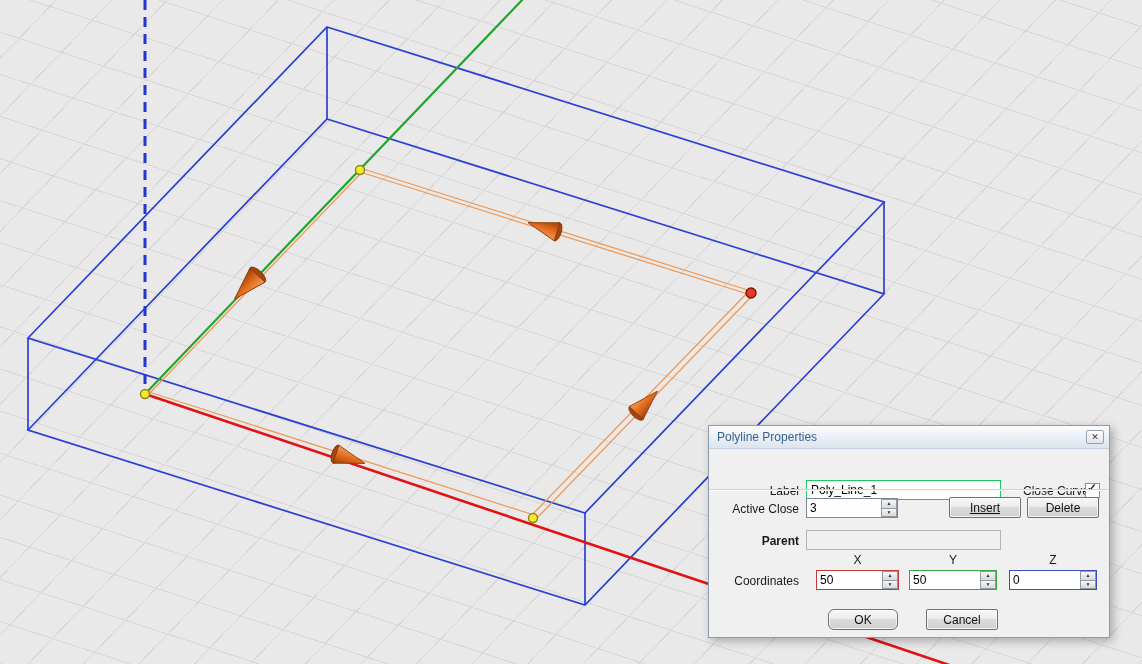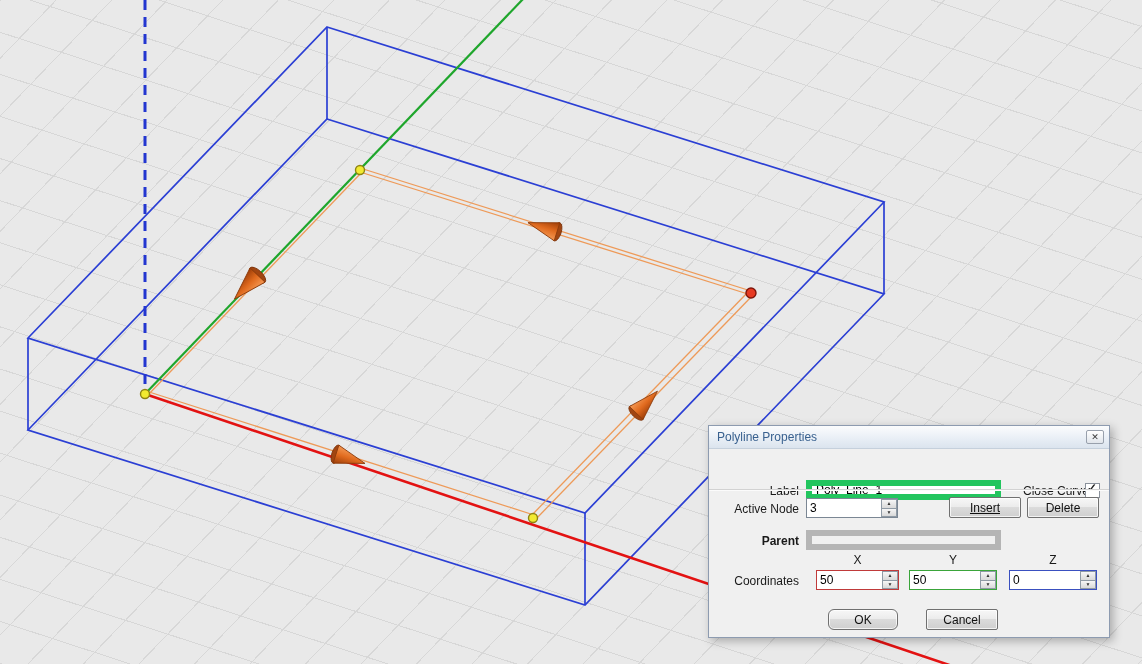--- a/index.html
+++ b/index.html
@@ -19,21 +19,21 @@
   .titlebar{position:relative;height:22px;line-height:22px;padding-left:8px;
     background:linear-gradient(#fbfcfd,#e9eff6 55%,#dbe4ee);border-bottom:1px solid #c5d0dc;
     color:#39618f;font-size:12px;}
   .close-btn{position:absolute;right:5px;top:4px;width:18px;height:14px;
     border:1px solid #98a0ac;border-radius:2px;background:linear-gradient(#ffffff,#e0e5eb);
     font-size:9px;line-height:12px;text-align:center;color:#3a3a3a;padding:0;cursor:default;}
 
   .lbl{position:absolute;left:0;width:90px;text-align:right;height:14px;}
   .lbl-left{position:absolute;height:14px;}
 
-  .text-field{position:absolute;border:6px solid #22c55e;background:#fff;
+  .text-field{position:absolute;border:1px solid #22c55e;background:#fff;
     font:12px "Liberation Sans",sans-serif;padding:1px 4px;box-sizing:border-box;height:20px;}
   .text-field:disabled,.text-field.disabled{background:#f0f0f0;border-color:#b5b5b5;color:#555;}
 
   .separator{position:absolute;left:0;right:0;top:63px;border-top:1px solid #d2d2d2;border-bottom:1px solid #fbfbfb;}
 
   .win-btn{position:absolute;height:21px;border:1px solid #707070;border-radius:2px;
     background:linear-gradient(#f7f7f7,#ececec 45%,#dcdcdc 46%,#cfcfcf);
     font:12px "Liberation Sans",sans-serif;color:#111;padding:0;
     box-shadow:inset 0 0 0 1px rgba(255,255,255,.75);}
 
@@ -125,21 +125,21 @@
 
       <span class="lbl" style="top:36px;">Label</span>
       <input class="text-field" style="left: 97px; top: 32px; width: 195px;" value="Poly_Line_1">
       <span class="lbl-left" style="left:314px;top:36px;">Close Curve</span>
       <span class="checkbox" style="left:376px;top:35px;">
         <span class="check">✓</span>
       </span>
 
       <div class="separator" style="top:41px;"></div>
 
-      <span class="lbl" style="top:54px;">Active Node</span>
+      <span class="lbl" style="top:54px;">Active Close</span>
       <span class="spin-wrap" style="left:97px;top:50px;width:92px;">
         <input value="3" style="">
         <span class="spin-col">
           <button><span>▲</span></button>
           <button><span>▼</span></button>
         </span>
       </span>
       <button class="win-btn" style="left:240px;top:49px;width:72px;text-decoration:underline;">Insert</button>
       <button class="win-btn" style="left:318px;top:49px;width:72px;">Delete</button>
 

